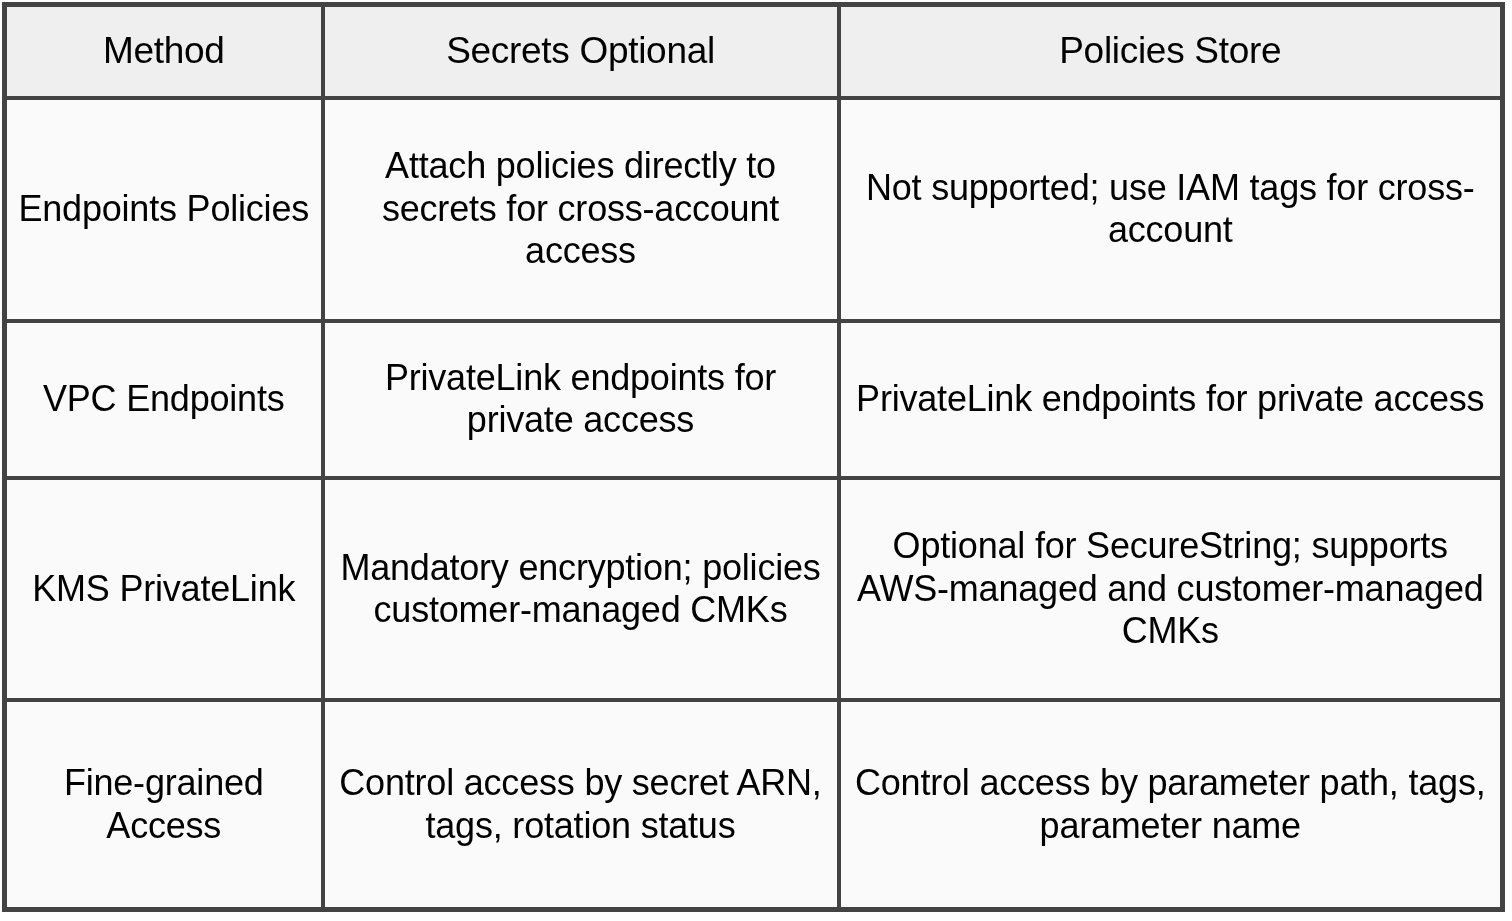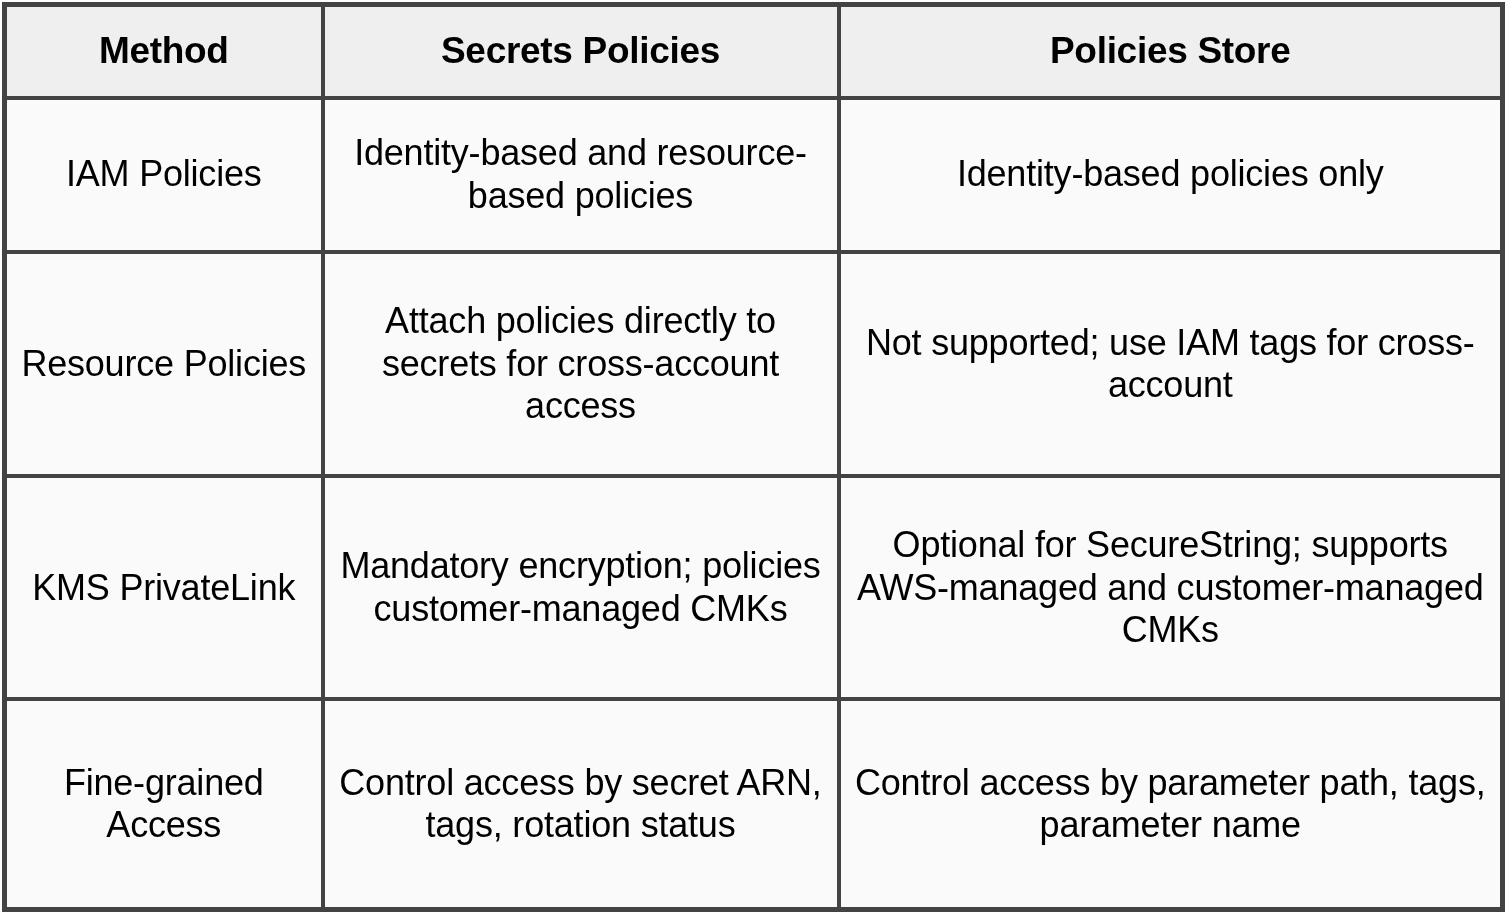--- a/index.html
+++ b/index.html
@@ -44,21 +44,21 @@
     text-align: center;
     vertical-align: middle;
     color: #000000;
     padding: 4px 10px;
     box-sizing: border-box;
     line-height: 1.18;
   }
 
   table.comparison-table thead th {
     background: #efefef;
-    font-weight: bold;
+    font-weight: normal;
     font-size: 37px;
     letter-spacing: -0.3px;
     height: 93px;
   }
 
   table.comparison-table tbody td {
     background: #fafafa;
     font-weight: normal;
     font-size: 36px;
     letter-spacing: -0.2px;
@@ -81,34 +81,34 @@
 <div class="table-wrap">
   <table class="comparison-table">
     <colgroup>
       <col class="col-method">
       <col class="col-secrets">
       <col class="col-parameter">
     </colgroup>
     <thead>
       <tr>
         <th>Method</th>
-        <th>Secrets Policies</th>
+        <th>Secrets Optional</th>
         <th>Policies Store</th>
       </tr>
     </thead>
     <tbody>
-      <tr class="row-iam">
-        <td class="method-cell">IAM Policies</td>
-        <td>Identity-based and resource-based policies</td>
-        <td>Identity-based policies only</td>
-      </tr>
       <tr class="row-resource">
-        <td class="method-cell">Resource Policies</td>
+        <td class="method-cell">Endpoints Policies</td>
         <td>Attach policies directly to secrets for cross-account access</td>
         <td>Not supported; use IAM tags for cross-account</td>
+      </tr>
+      <tr class="row-vpc">
+        <td class="method-cell">VPC Endpoints</td>
+        <td>PrivateLink endpoints for private access</td>
+        <td>PrivateLink endpoints for private access</td>
       </tr>
       <tr class="row-kms">
         <td class="method-cell">KMS PrivateLink</td>
         <td>Mandatory encryption; policies customer-managed CMKs</td>
         <td>Optional for SecureString; supports AWS-managed and customer-managed CMKs</td>
       </tr>
       <tr class="row-fine">
         <td class="method-cell">Fine-grained Access</td>
         <td>Control access by secret ARN, tags, rotation status</td>
         <td>Control access by parameter path, tags, parameter name</td>

